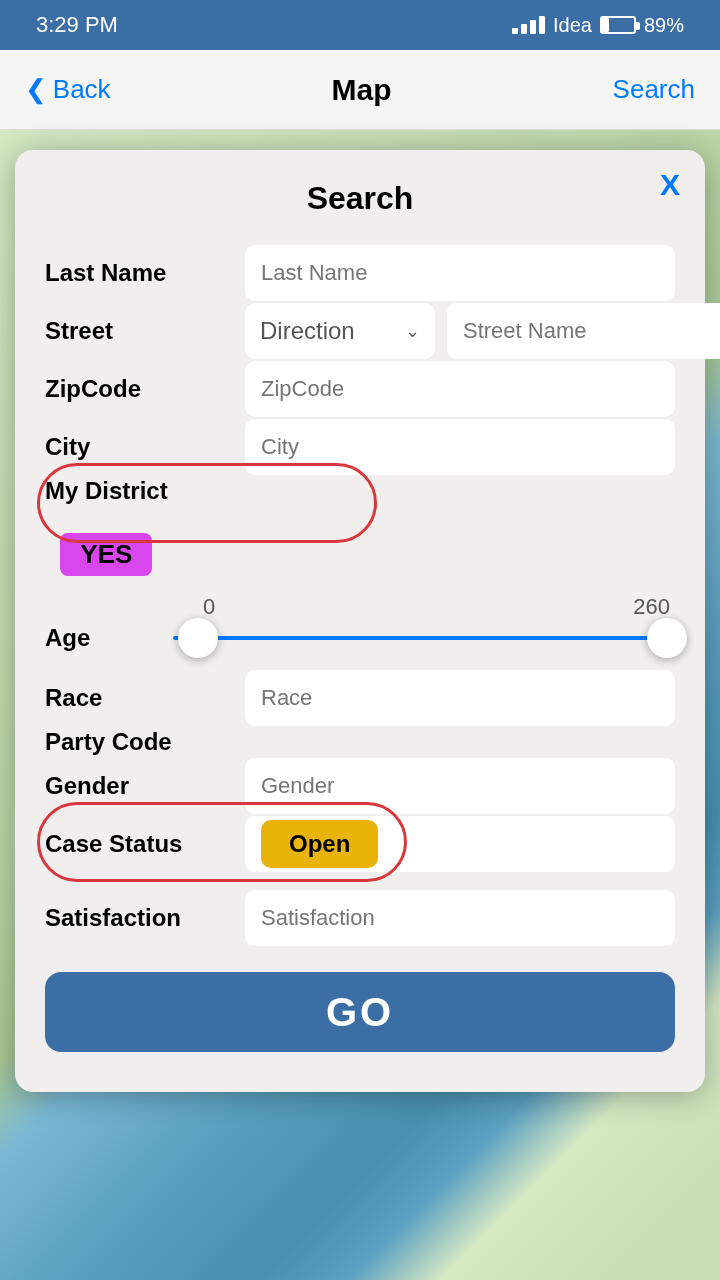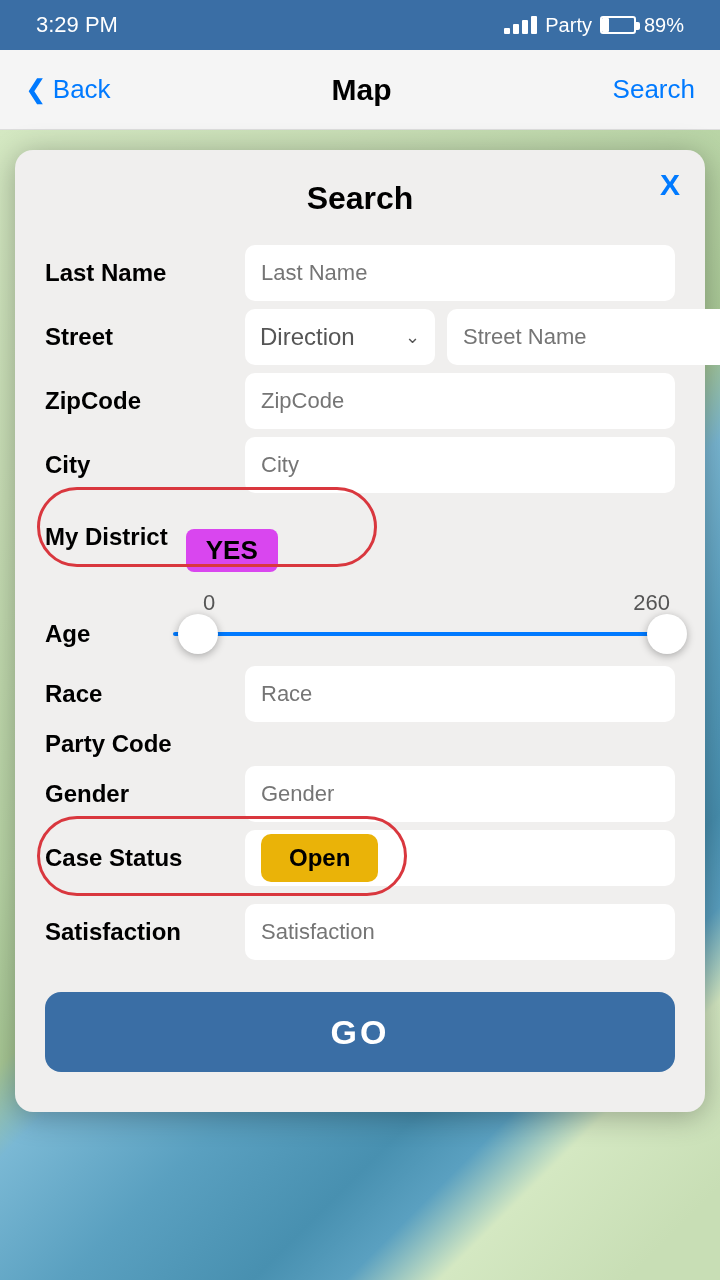--- a/index.html
+++ b/index.html
@@ -125,21 +125,21 @@
       font-size: 30px;
       color: #007aff;
       font-weight: 600;
       cursor: pointer;
     }
 
     
     .form-row {
       display: flex;
       align-items: center;
-      margin-bottom: 8px;
+      margin-bottom: 2px;
     }
     .form-label {
       font-size: 24px;
       font-weight: 600;
       color: #000;
       width: 200px;
       flex-shrink: 0;
     }
     .form-input {
       flex: 1;
@@ -191,21 +191,21 @@
     
     .district-row {
       display: flex;
       align-items: center;
       margin-bottom: 18px;
       position: relative;
     }
     .district-content {
       display: flex;
       align-items: center;
-      gap: 18px;
+      flex-direction: column;
     }
     .district-label {
       font-size: 24px;
       font-weight: 700;
       color: #000;
     }
     .yes-badge {
       font-size: 26px;
       font-weight: 700;
       color: #000;
@@ -325,40 +325,40 @@
     }
 
     
     .go-button {
       width: 100%;
       height: 80px;
       background: #3a6ea5;
       border: none;
       border-radius: 16px;
       color: white;
-      font-size: 34px;
+      font-size: 40px;
       font-weight: 700;
       letter-spacing: 3px;
       cursor: pointer;
       margin-top: 24px;
     }
   </style>
 </head>
 <body>
 
 <div class="status-bar">
   <span>3:29 PM</span>
   <div class="status-right">
     <div class="signal-bars">
       <div class="bar" style="height:6px"></div>
       <div class="bar" style="height:10px"></div>
       <div class="bar" style="height:14px"></div>
       <div class="bar" style="height:18px"></div>
     </div>
-    <span>Party</span>
+    <span>Idea</span>
     <div class="battery-icon">
       <div class="battery-fill"></div>
     </div>
     <span>89%</span>
   </div>
 </div>
 
 <div class="nav-bar">
   <div class="nav-back">
     <span>❮</span>

